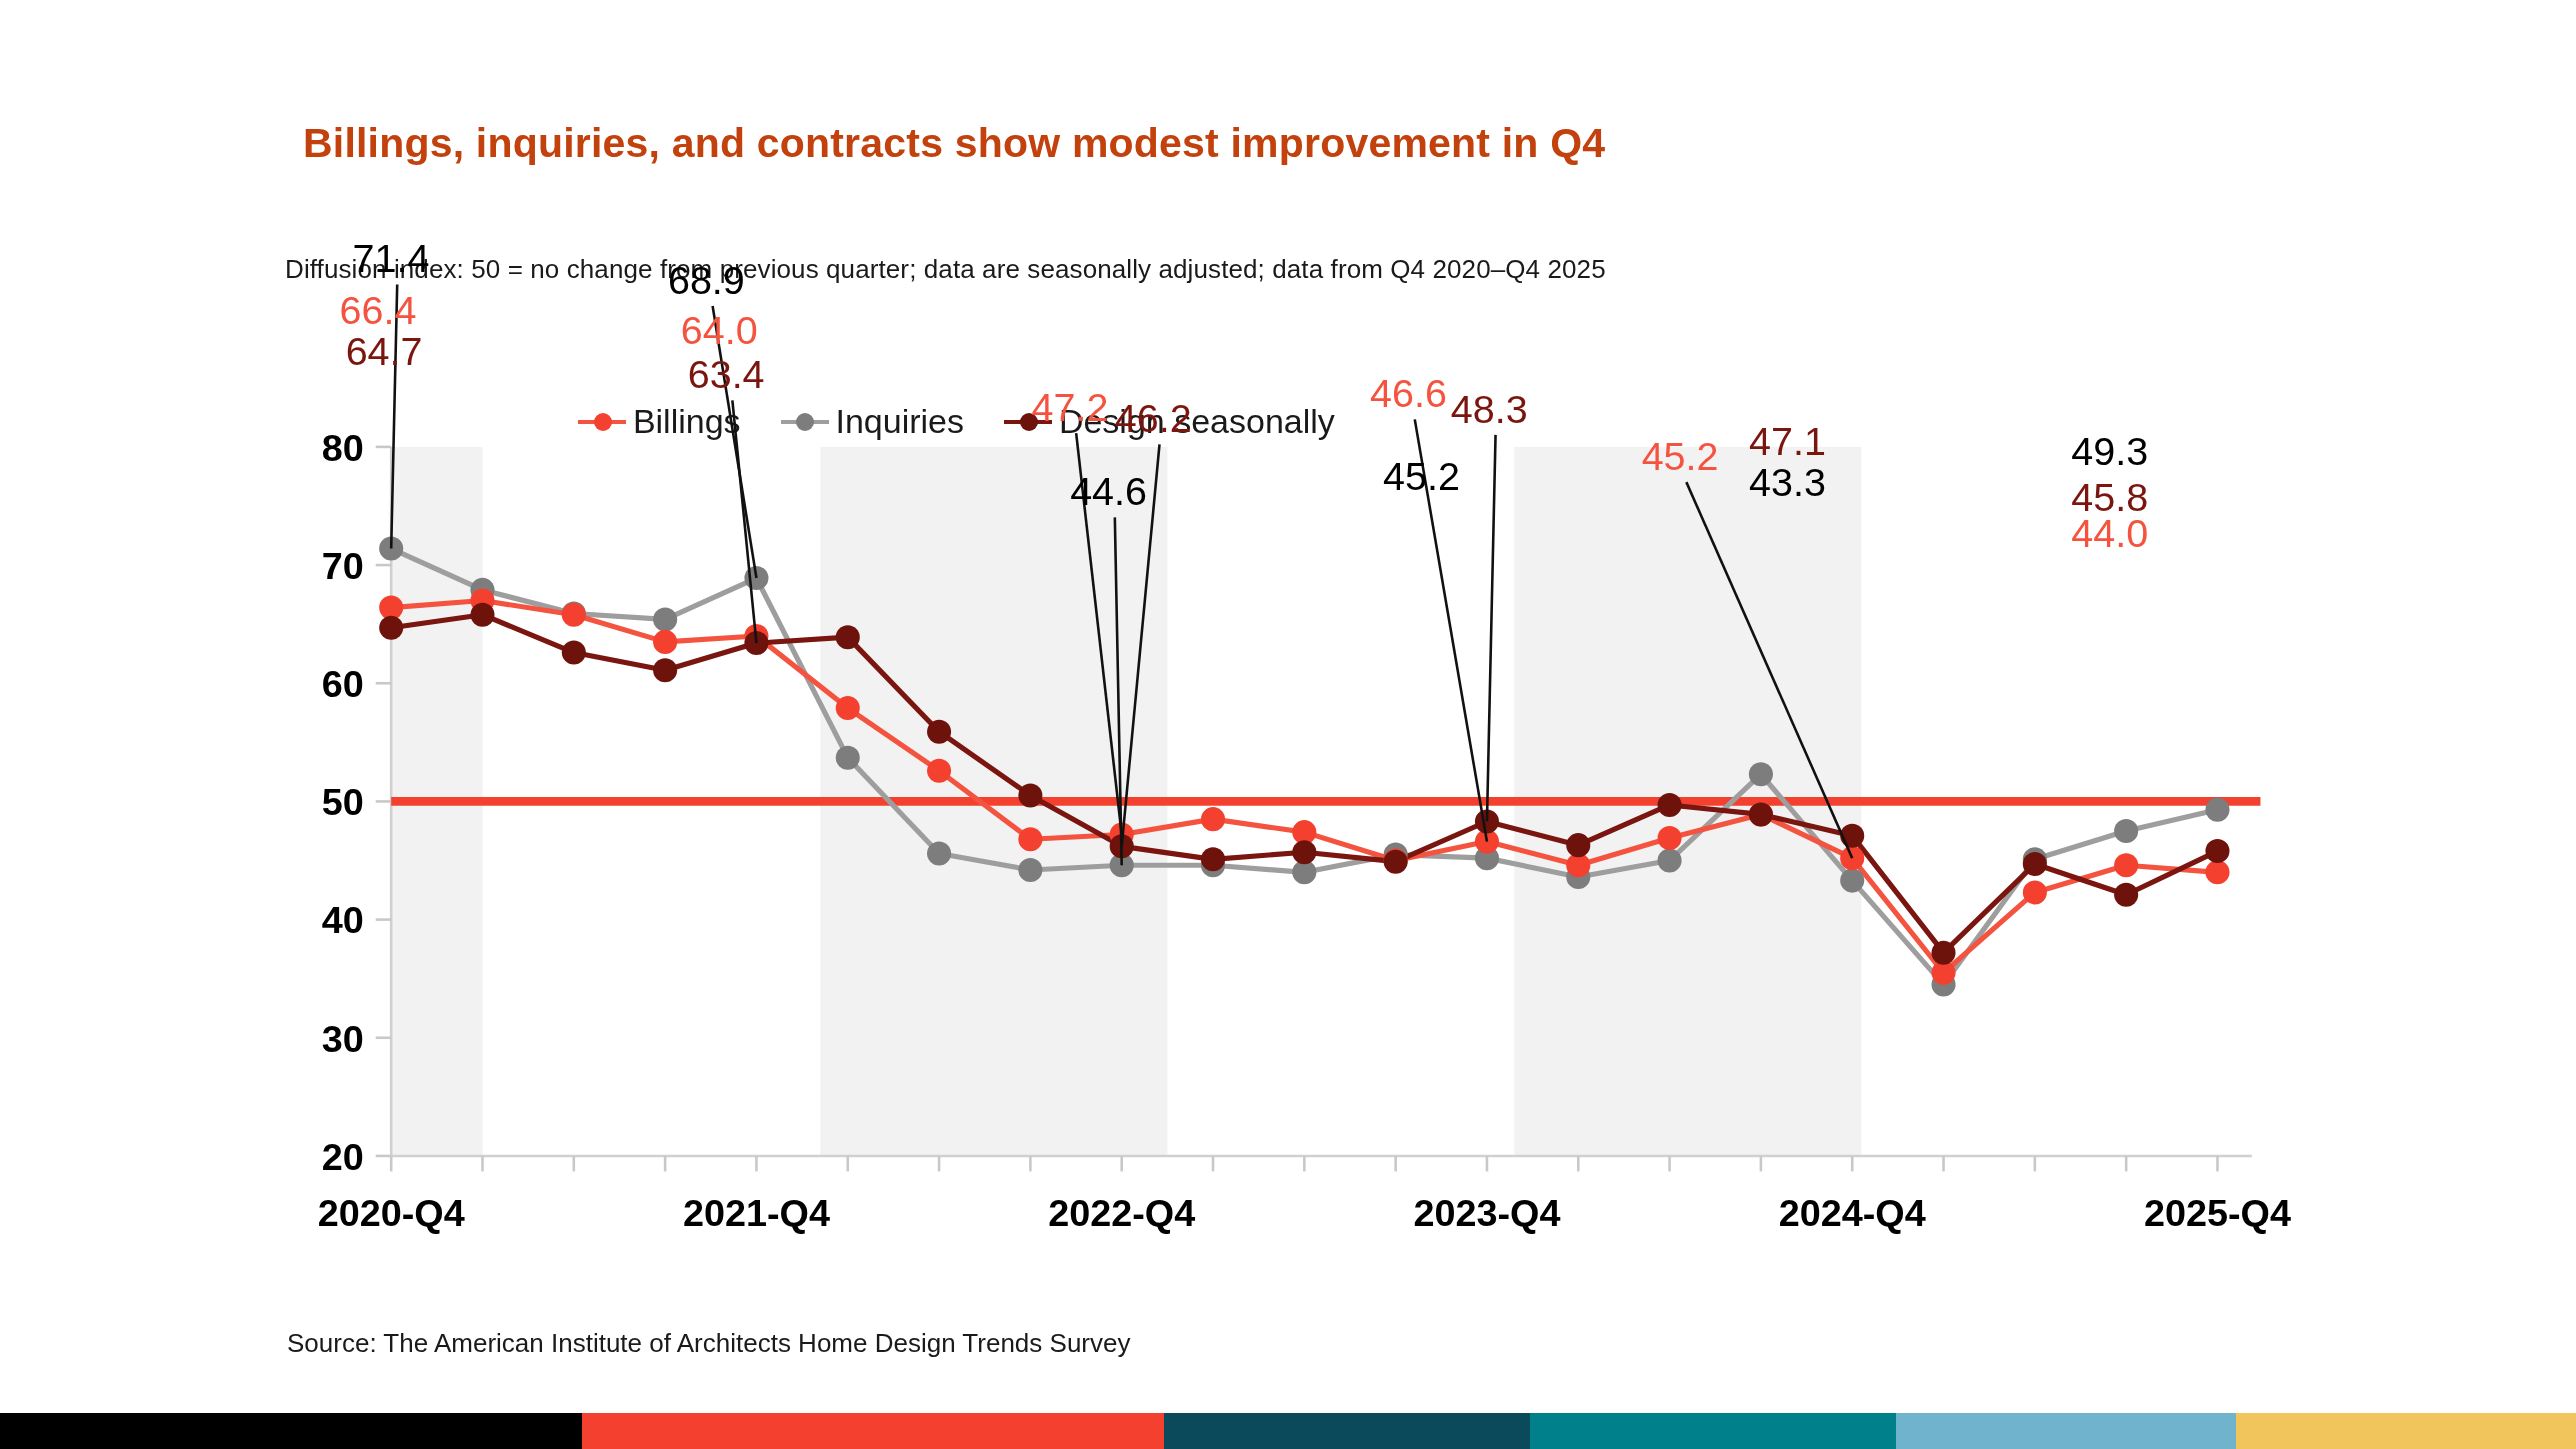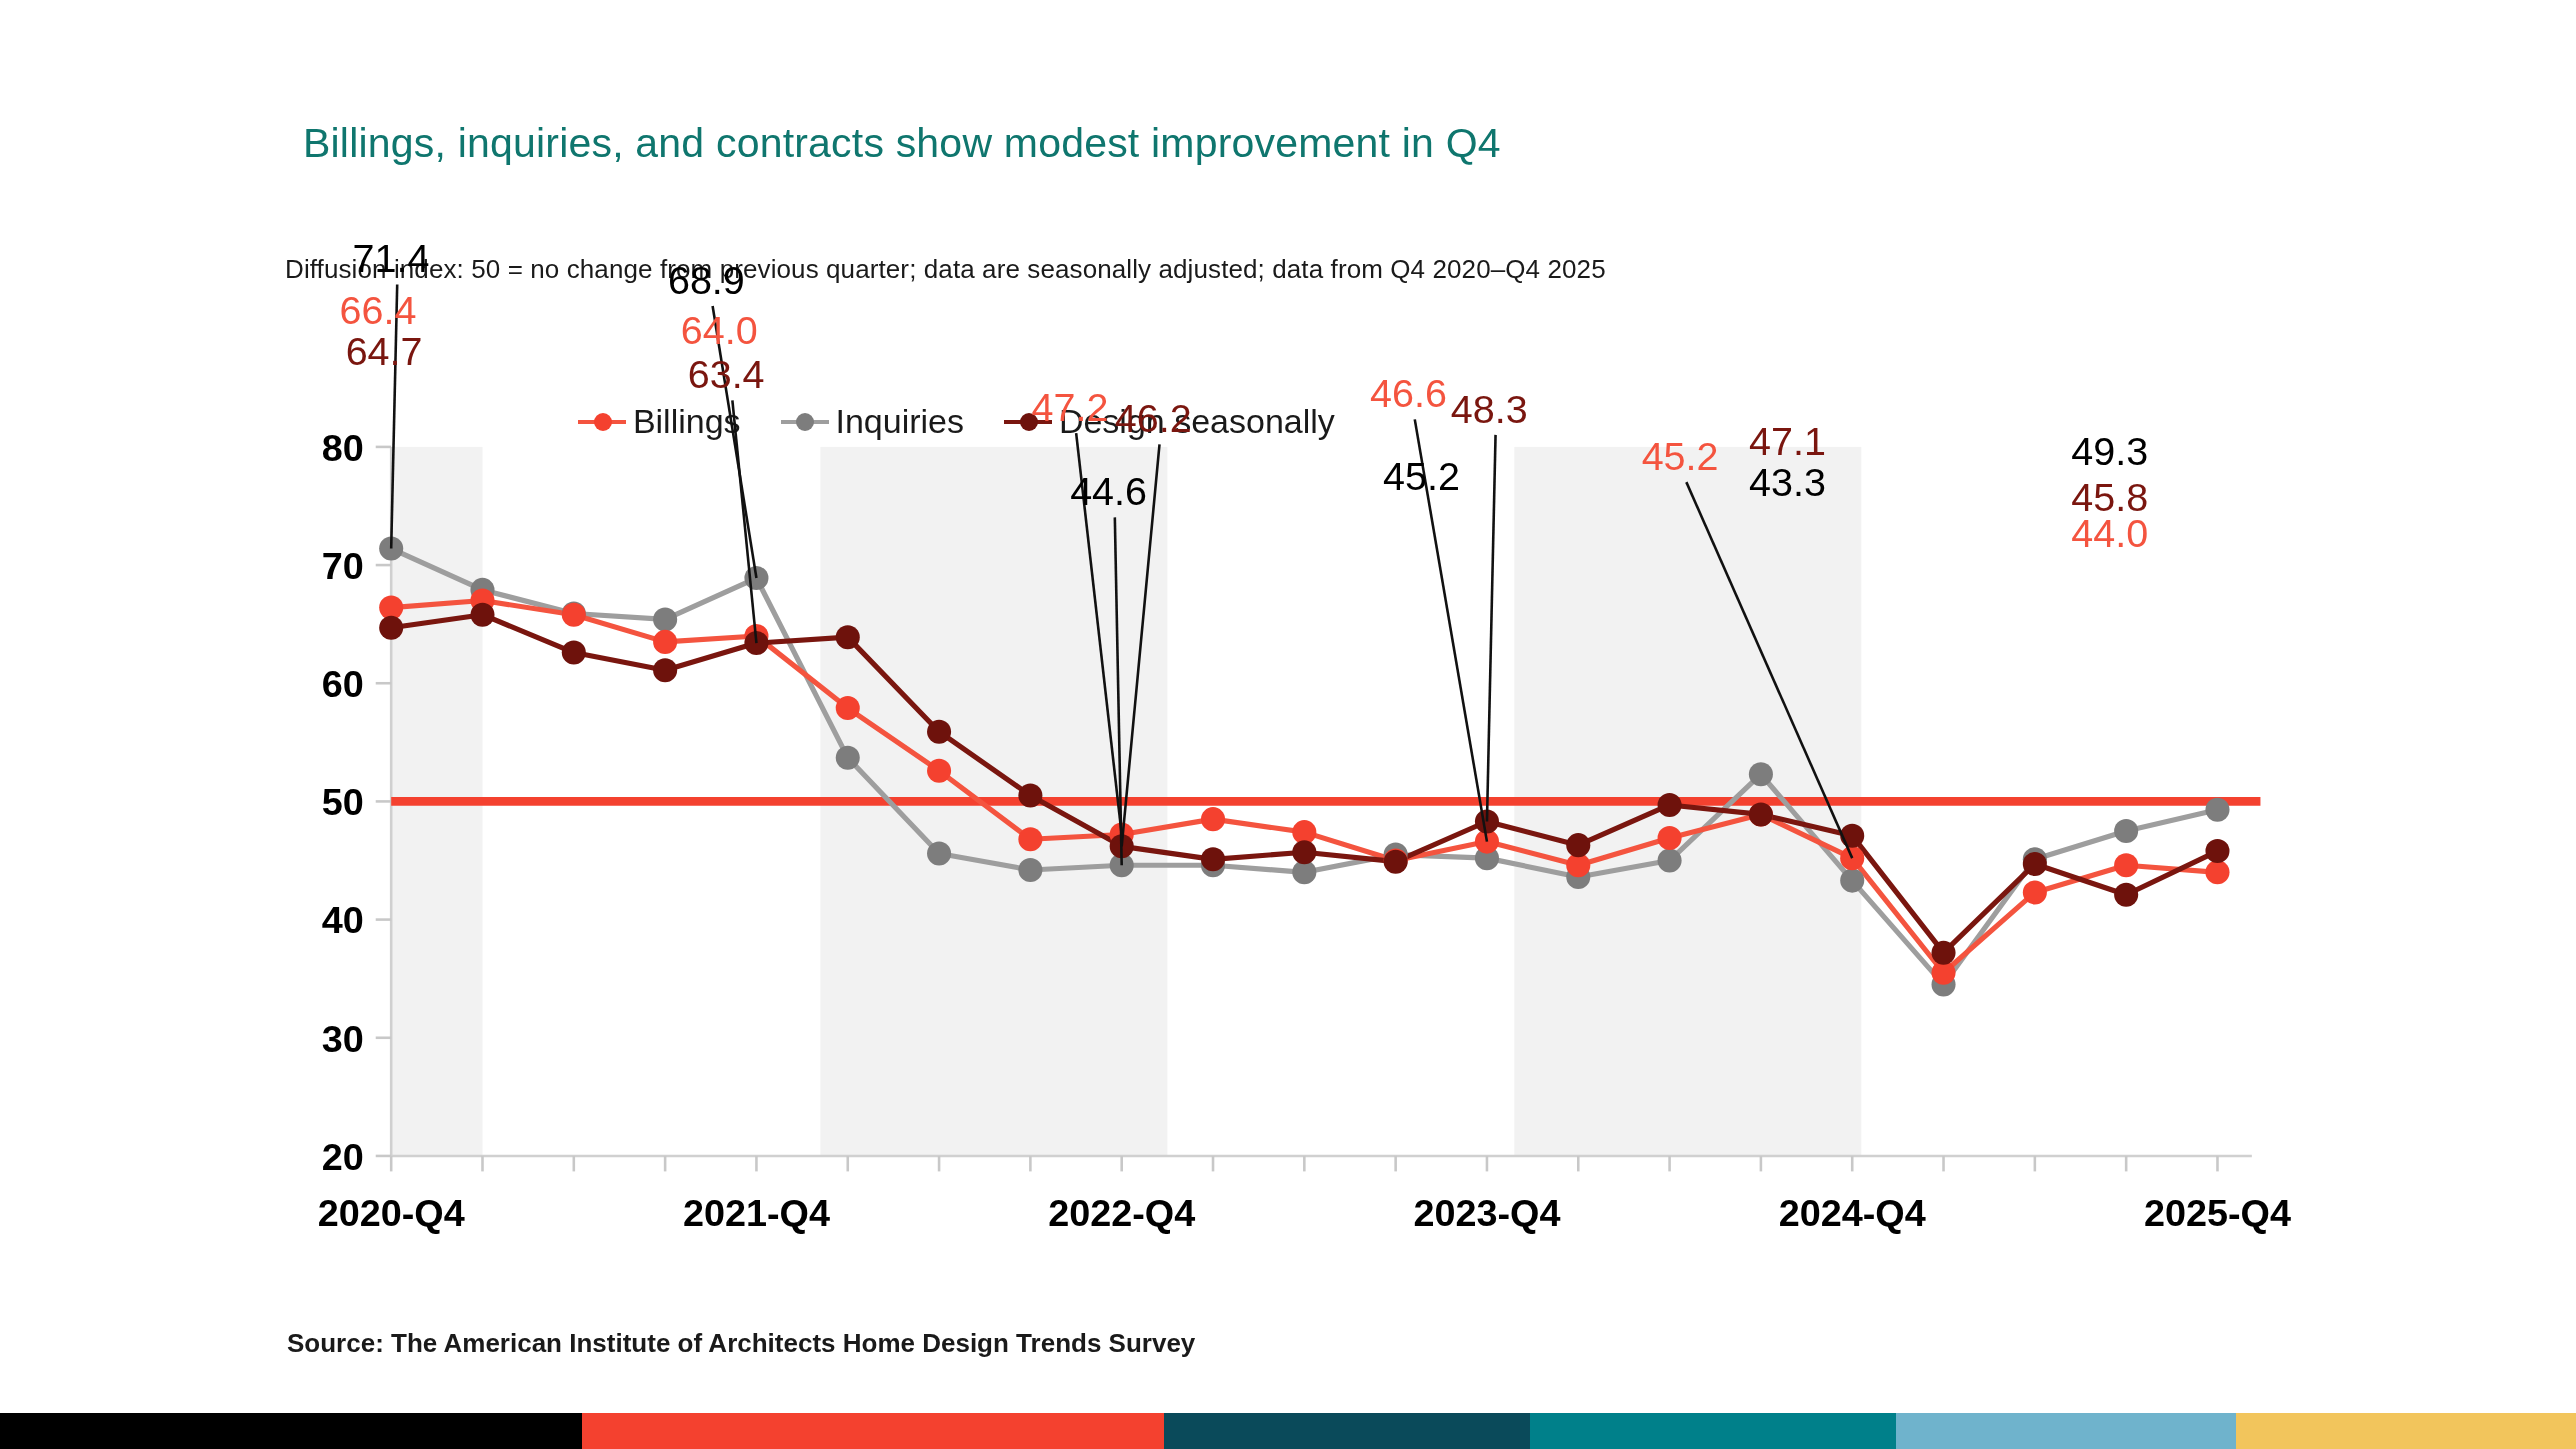--- a/index.html
+++ b/index.html
@@ -4,31 +4,31 @@
 <style>
   html,body{margin:0;padding:0;}
   body{
     width:2576px;height:1449px;
     background:#ffffff;
     font-family:"Liberation Sans", sans-serif;
     overflow:hidden;position:relative;
   }
   #title{
     position:absolute;left:303px;top:120px;
-    font-size:41px;color:#0f766e;font-weight:400;
+    font-size:41px;color:#c2410c;font-weight:700;
     letter-spacing:0.2px;white-space:nowrap;
   }
   #subtitle{
     position:absolute;left:285px;top:254px;
     font-size:26px;color:#1a1a1a;font-weight:400;
     letter-spacing:0.1px;white-space:nowrap;
   }
   #source{
     position:absolute;left:287px;top:1328px;
-    font-size:26px;color:#1a1a1a;font-weight:700;white-space:nowrap;
+    font-size:26px;color:#1a1a1a;font-weight:400;white-space:nowrap;
   }
   #chart-area{
     position:absolute;left:0;top:0;width:2576px;height:1449px;
   }
   #footer-bar{
     position:absolute;left:0;bottom:0;width:2576px;height:36px;
     display:flex;
   }
   #footer-bar div{height:100%;}
   #legend{

